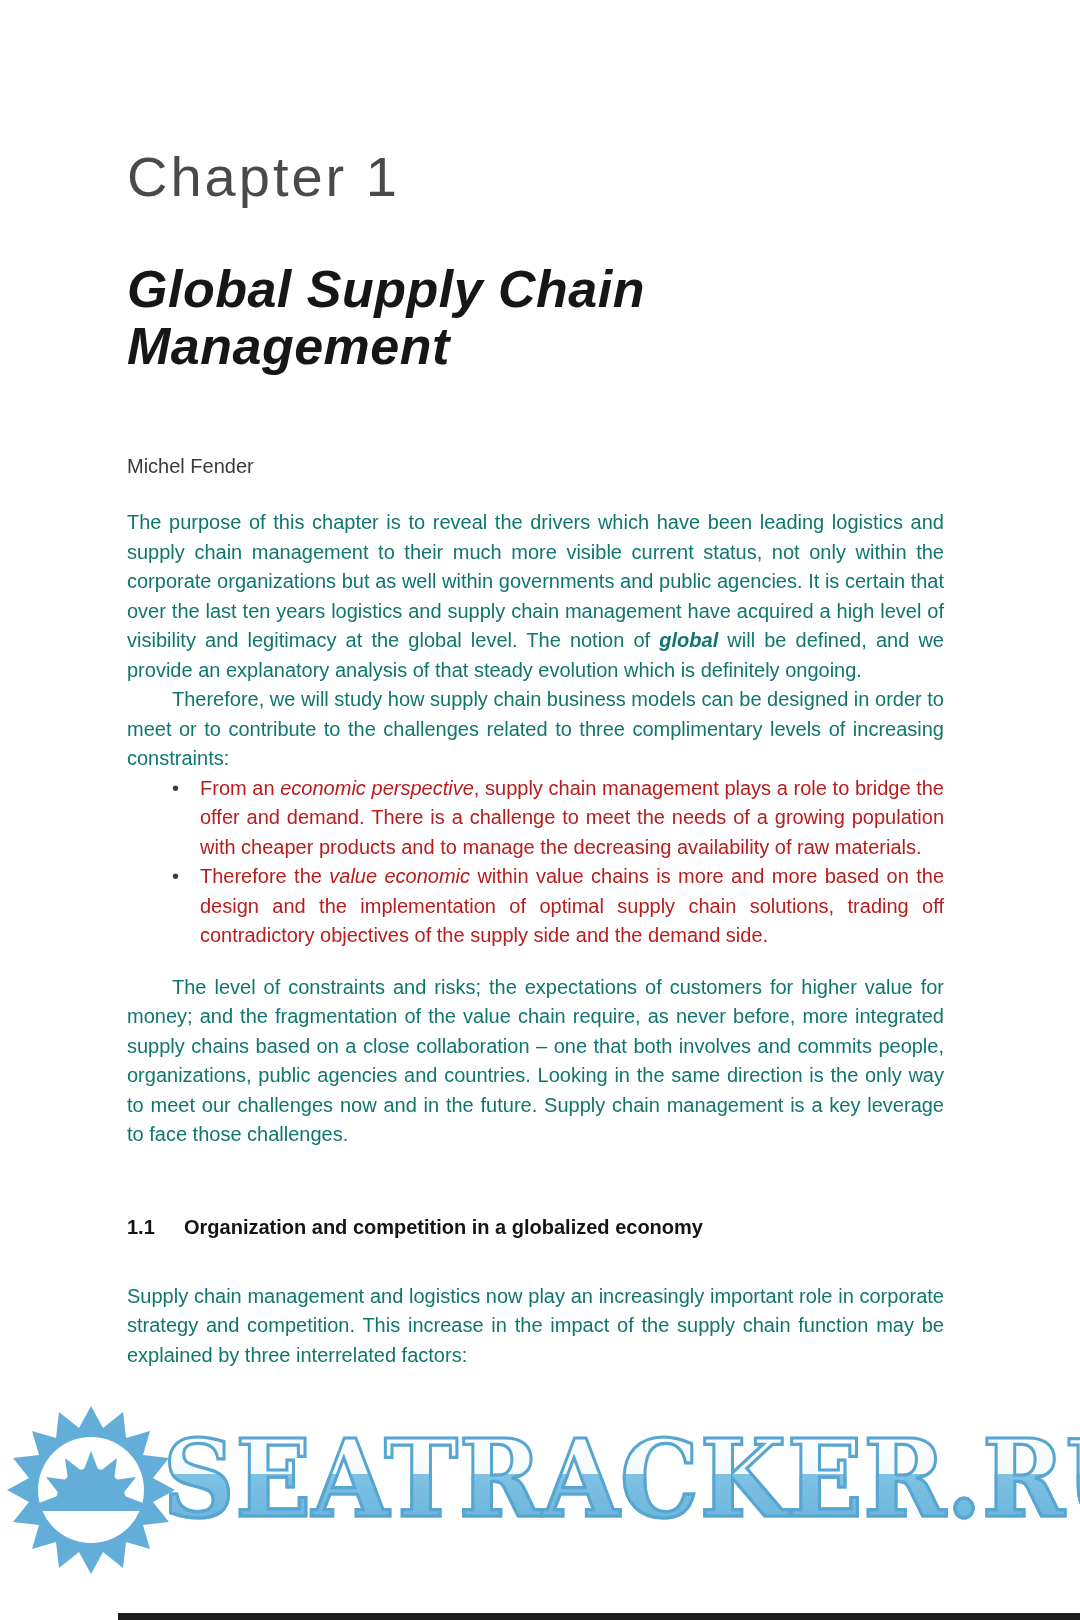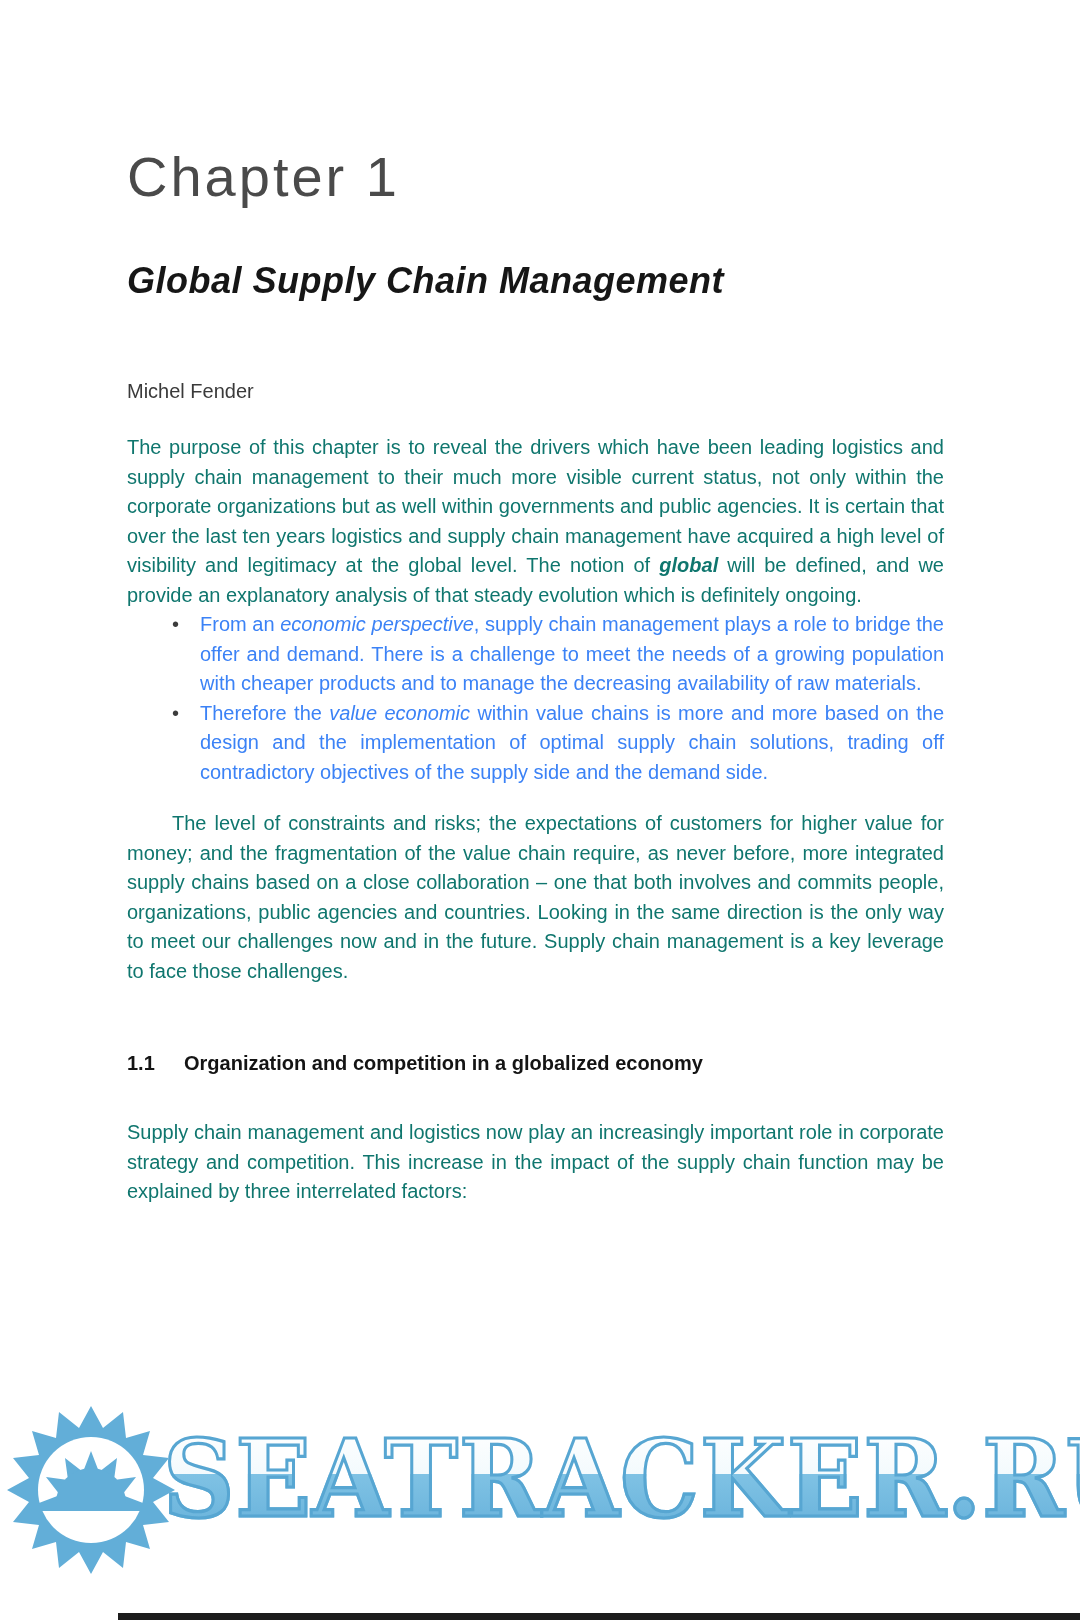--- a/index.html
+++ b/index.html
@@ -24,21 +24,21 @@
   .chapter-label {
     margin-top: 148px;
     font-size: 56px;
     line-height: 1.05;
     font-weight: 300;
     letter-spacing: 3px;
     color: #4a4a4a;
   }
   .chapter-title {
     margin: 54px 0 0 0;
-    font-size: 36px;
+    font-size: 52px;
     line-height: 1.1;
     font-weight: 700;
     font-style: italic;
     letter-spacing: 0.5px;
     color: #161616;
   }
   .author {
     margin-top: 80px;
     font-size: 20px;
     color: #3a3a3a;
@@ -64,21 +64,21 @@
     margin: 0;
     padding: 0;
     list-style: none;
   }
   ul.bullets li {
     position: relative;
     margin: 0 0 0 73px;
     font-size: 20px;
     line-height: 29.5px;
     text-align: justify;
-    color: #3b82f6;
+    color: #b91c1c;
   }
   ul.bullets li::before {
     content: "\2022";
     position: absolute;
     left: -28px;
     top: 0;
     color: #3c3c3c;
   }
   p.spaced {
     margin-top: 22px;
@@ -150,20 +150,21 @@
   <div class="content">
 
     <div class="chapter-label">Chapter 1</div>
 
     <h1 class="chapter-title">Global Supply Chain Management</h1>
 
     <div class="author">Michel Fender</div>
 
     <p class="body first"><span>The purpose of this chapter is to reveal the drivers which have been leading logistics and supply chain management to their much more visible current status, not only within the corporate organizations but as well within governments and public agencies. It is certain that over the last ten years logistics and supply chain management have acquired a high level of visibility and legitimacy at the global level. The notion of </span><span class="bi">global</span><span> will be defined, and we provide an explanatory analysis of that steady evolution which is definitely ongoing.</span></p>
 
+    <p class="body indent">Therefore, we will study how supply chain business models can be designed in order to meet or to contribute to the challenges related to three complimentary levels of increasing constraints:</p>
 
     <ul class="bullets">
       <li><span>From an </span><em>economic perspective</em><span>, supply chain management plays a role to bridge the offer and demand. There is a challenge to meet the needs of a growing population with cheaper products and to manage the decreasing availability of raw materials.</span></li>
       <li><span>Therefore the </span><em>value economic</em><span> within value chains is more and more based on the design and the implementation of optimal supply chain solutions, trading off contradictory objectives of the supply side and the demand side.</span></li>
     </ul>
 
     <p class="body indent spaced">The level of constraints and risks; the expectations of customers for higher value for money; and the fragmentation of the value chain require, as never before, more integrated supply chains based on a close collaboration – one that both involves and commits people, organizations, public agencies and countries. Looking in the same direction is the only way to meet our challenges now and in the future. Supply chain management is a key leverage to face those challenges.</p>
 
     <h2 class="section-heading">
       <span class="num">1.1</span>

